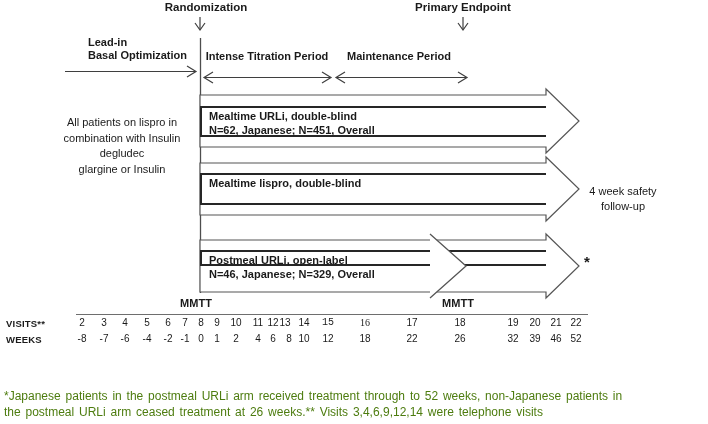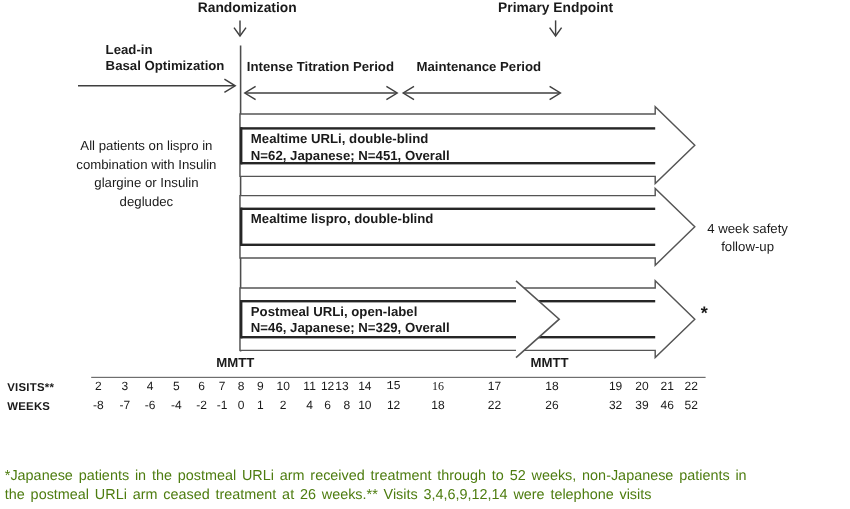--- a/index.html
+++ b/index.html
@@ -70,43 +70,43 @@
     <path d="M200,240 H546 V234 L579,266 L546,298 V292 H200 Z" fill="#ffffff" stroke="#555555" stroke-width="1.2"></path>
   </svg>
 
   <div class="armbox" style="top:106px;height:31px;">
     <div>Mealtime URLi, double-blind</div>
     <div>N=62, Japanese; N=451, Overall</div>
   </div>
   <div class="armbox" style="top:173px;height:32px;">
     <div>Mealtime lispro, double-blind</div>
   </div>
-  <div class="armbox" style="top:250px;height:32px;">
+  <div class="armbox" style="top:250px;height:16px;">
     <div>Postmeal URLi, open-label</div>
     <div>N=46, Japanese; N=329, Overall</div>
   </div>
 
   <svg class="layer" width="708" height="424" style="z-index:5;pointer-events:none;">
     <path d="M430,234 L466,266 L430,298" fill="#ffffff" stroke="#555555" stroke-width="1.3"></path>
   </svg>
 
   <div class="abs txt toplabel ctr" style="left:206px;top:1px;">Randomization</div>
   <div class="abs txt toplabel ctr" style="left:463px;top:1px;">Primary Endpoint</div>
 
   <div class="abs txt periodlabel" style="left:88px;top:36px;">Lead-in</div>
   <div class="abs txt periodlabel" style="left:88px;top:49px;">Basal Optimization</div>
 
   <div class="abs txt periodlabel ctr" style="left:399px;top:50px;">Maintenance Period</div>
   <div class="abs txt periodlabel ctr" style="left:267px;top:50px;">Intense Titration Period</div>
 
   <div class="abs txt popnote" style="left:38px;top:115px;width:168px;">
     <div>All patients on lispro in</div>
     <div>combination with Insulin</div>
+    <div>degludec</div>
     <div>glargine or Insulin</div>
-    <div>degludec</div>
   </div>
 
   <div class="abs txt safety ctr" style="left:623px;top:184px;">4 week safety</div>
   <div class="abs txt safety ctr" style="left:623px;top:199px;">follow-up</div>
 
   <div class="abs txt star" style="left:584px;top:253px;">*</div>
 
   <div class="abs txt mmtt ctr" style="left:196px;top:297px;">MMTT</div>
   <div class="abs txt mmtt ctr" style="left:458px;top:297px;">MMTT</div>
 

